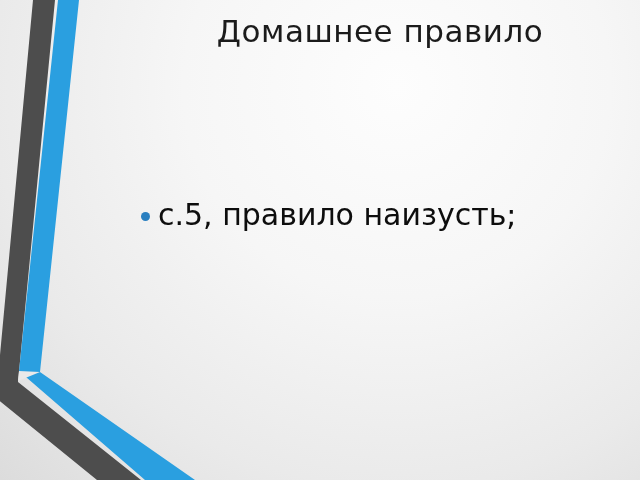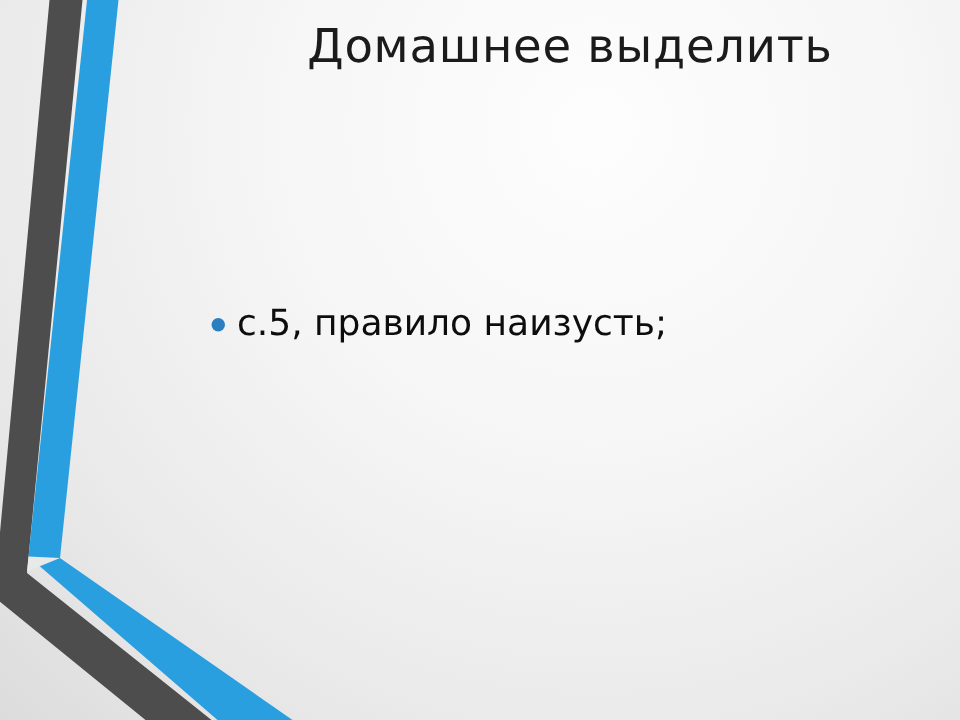--- a/index.html
+++ b/index.html
@@ -50,21 +50,21 @@
     top: 196px;
     width: 460px;
     margin: 0;
     padding: 0;
     list-style: none;
   }
   .bullet-item {
     position: relative;
     padding-left: 18px;
     color: #0d0d0d;
-    font-size: 24px;
+    font-size: 30px;
     line-height: 38px;
     margin: 0 0 2px 0;
   }
   .bullet-item .bullet-marker {
     position: absolute;
     left: 1px;
     top: 16px;
     width: 9px;
     height: 9px;
     border-radius: 50%;
@@ -85,21 +85,21 @@
 
   <svg id="decor" viewBox="0 0 640 480" width="640" height="480">
 
     <polygon fill="#4d4d4d" points="33,0 55,0 18,382 141,480 97,480 -4,398"></polygon>
 
     <polygon fill="#2a9fe0" points="58,0 79,0 40,372 195,480 145,480 19,371"></polygon>
 
     <polygon fill="#e9e9e9" points="18,381 40,372 19,371"></polygon>
   </svg>
 
-  <div id="title">Домашнее выделить</div>
+  <div id="title">Домашнее правило</div>
 
   <ul id="body-list">
 
     <li class="bullet-item">
       <span class="bullet-marker"></span>
       <span class="bullet-text">с.5, правило наизусть;</span>
     </li>
 
 
   </ul>

